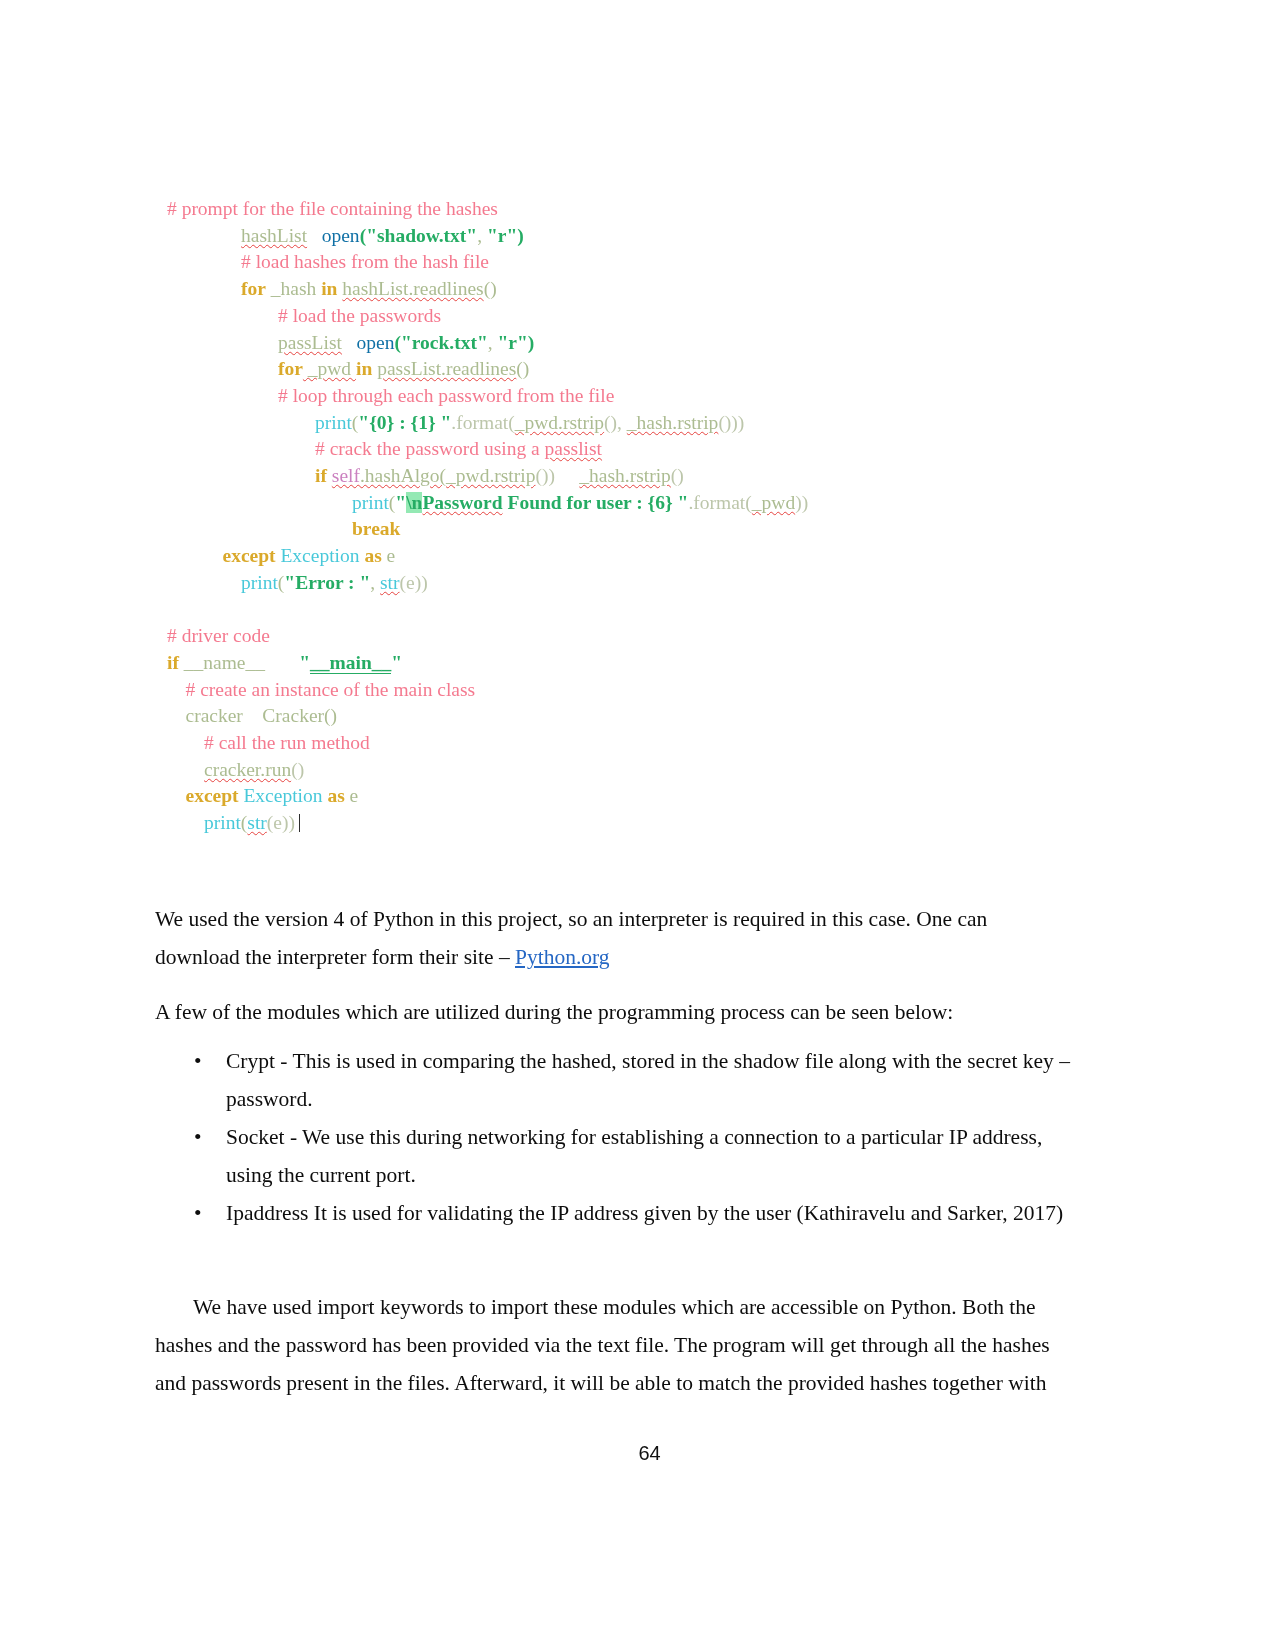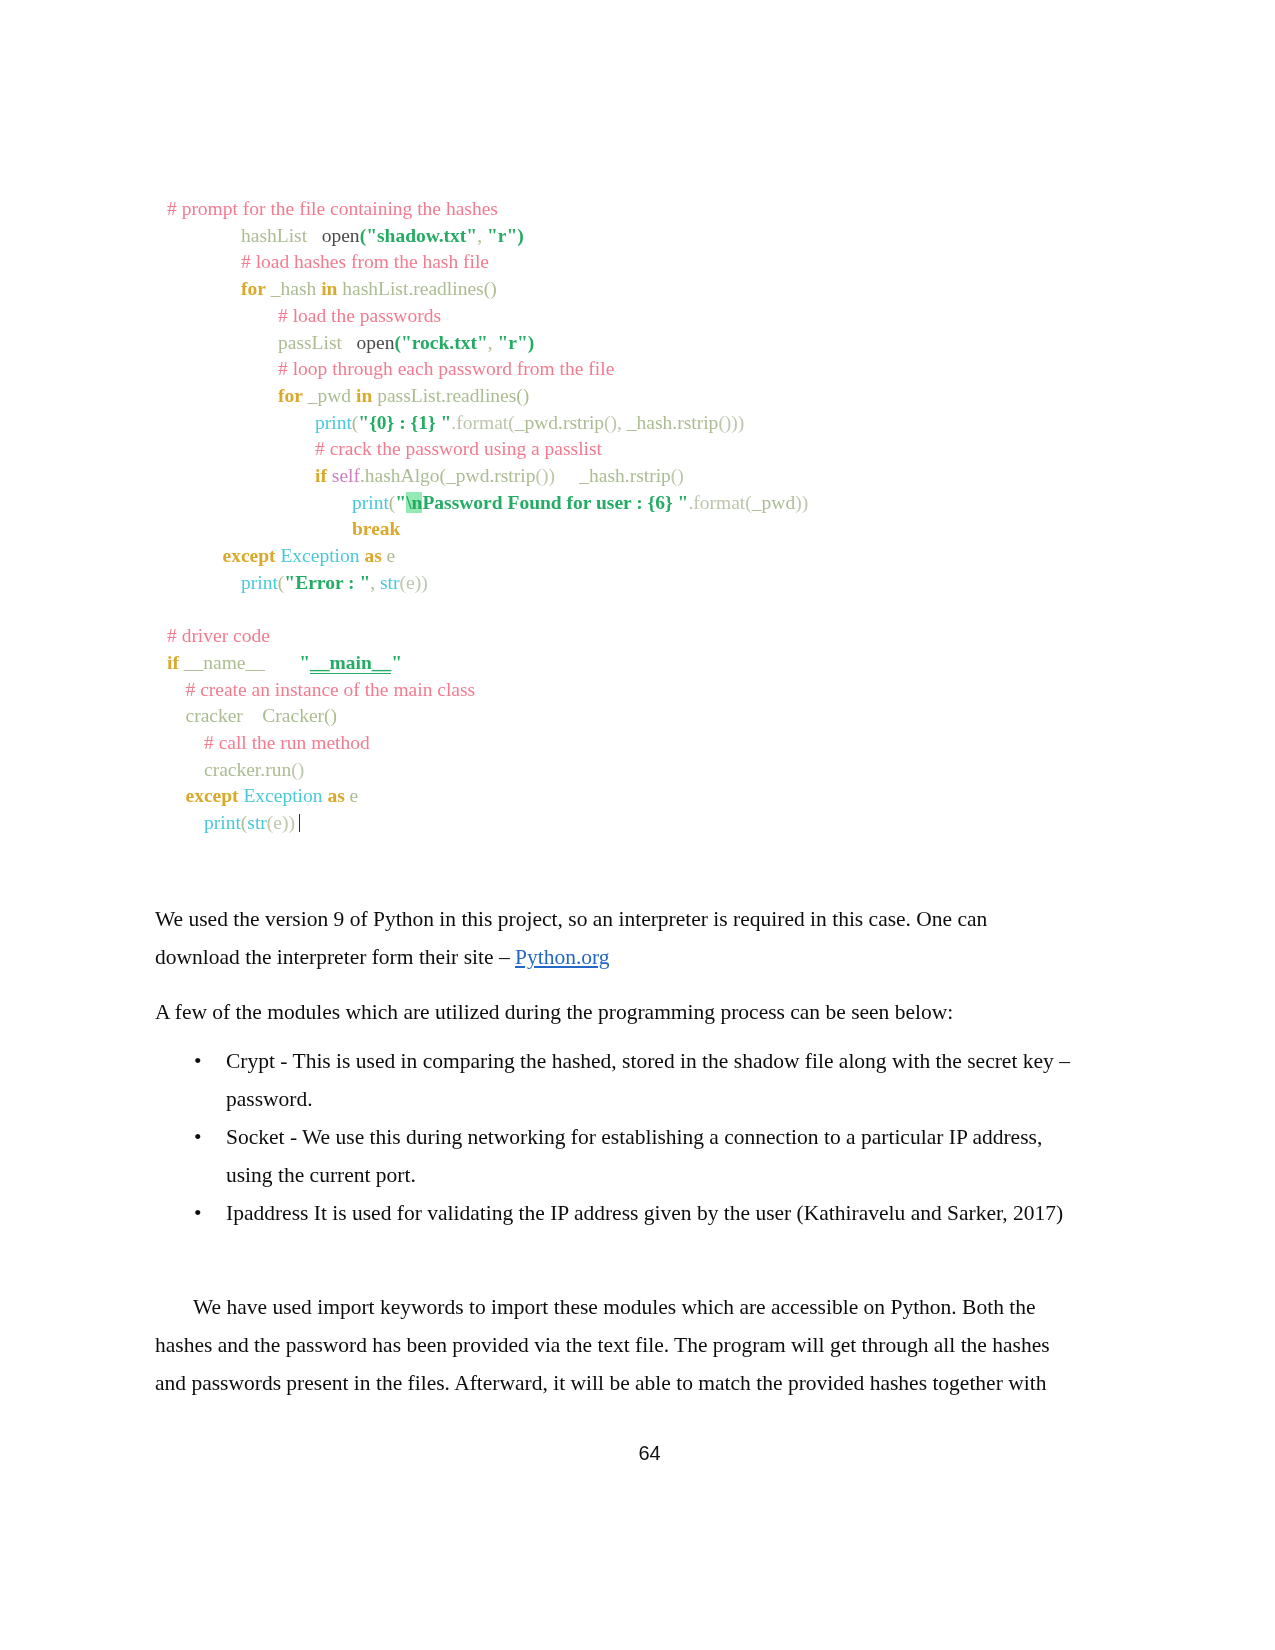--- a/index.html
+++ b/index.html
@@ -36,31 +36,32 @@
     line-height: 26.7px;
     white-space: pre;
     letter-spacing: 0px;
     opacity: 0.95;
   }
   .code-line.blank { height: 26.7px; }
 
   
   .tk-comment  { color: #f4738a; }
   .tk-kw       { color: #d9a520; font-weight: bold; }
-  .tk-builtin  { color: #404040; }
+  .tk-builtin  { color: #0369a1; }
   .tk-str      { color: #1aa85c; font-weight: bold; }
   .tk-cls      { color: #3fc6d8; }
   .tk-var      { color: #a8b98c; }
   .tk-punct    { color: #a8b98c; }
   .tk-self     { color: #c97bbd; }
   .tk-esc      { color: #1aa85c; font-weight: bold; background: #8fe8b0; }
   .tk-plain    { color: #b9c3a6; }
 
   
   .sq {
+    text-decoration: underline;
     text-decoration-style: wavy;
     text-decoration-color: #e53935;
     text-decoration-thickness: 1px;
     text-underline-offset: 2px;
   }
   .ul {
     border-bottom: 1.5px solid currentColor;
   }
   .caret {
     display: inline-block;
@@ -124,42 +125,42 @@
 
 <div class="page">
 
   <div class="code-block" id="code-block">
       <div class="code-line" style="padding-left: 0px;"><span class="tk-comment"># prompt for the file containing the hashes</span></div>
       <div class="code-line" style="padding-left: 74px;"><span class="tk-var sq">hashList</span><span class="tk-plain">   </span><span class="tk-builtin">open</span><span class="tk-str">(</span><span class="tk-str">"shadow.txt"</span><span class="tk-punct">, </span><span class="tk-str">"r"</span><span class="tk-str">)</span></div>
       <div class="code-line" style="padding-left: 74px;"><span class="tk-comment"># load hashes from the hash file</span></div>
       <div class="code-line" style="padding-left: 74px;"><span class="tk-kw">for</span><span class="tk-var"> _hash </span><span class="tk-kw">in</span><span class="tk-plain"> </span><span class="tk-var sq">hashList.readlines</span><span class="tk-punct">()</span></div>
       <div class="code-line" style="padding-left: 111px;"><span class="tk-comment"># load the passwords</span></div>
       <div class="code-line" style="padding-left: 111px;"><span class="tk-var sq">passList</span><span class="tk-plain">   </span><span class="tk-builtin">open</span><span class="tk-str">(</span><span class="tk-str">"rock.txt"</span><span class="tk-punct">, </span><span class="tk-str">"r"</span><span class="tk-str">)</span></div>
+      <div class="code-line" style="padding-left: 111px;"><span class="tk-kw">for</span><span class="tk-var sq"> _pwd </span><span class="tk-kw">in</span><span class="tk-plain"> </span><span class="tk-var sq">passList.readlines</span><span class="tk-punct">()</span></div>
       <div class="code-line" style="padding-left: 111px;"><span class="tk-comment"># loop through each password from the file</span></div>
-      <div class="code-line" style="padding-left: 111px;"><span class="tk-kw">for</span><span class="tk-var sq"> _pwd </span><span class="tk-kw">in</span><span class="tk-plain"> </span><span class="tk-var sq">passList.readlines</span><span class="tk-punct">()</span></div>
       <div class="code-line" style="padding-left: 148px;"><span class="tk-cls">print</span><span class="tk-punct">(</span><span class="tk-str">"{0} : {1} "</span><span class="tk-plain">.format(</span><span class="tk-var sq">_pwd.rstrip</span><span class="tk-plain">(), </span><span class="tk-var sq">_hash.rstrip</span><span class="tk-plain">()))</span></div>
       <div class="code-line" style="padding-left: 148px;"><span class="tk-comment"># crack the password using a </span><span class="tk-comment sq">passlist</span></div>
       <div class="code-line" style="padding-left: 148px;"><span class="tk-kw">if</span><span class="tk-plain"> </span><span class="tk-self sq">self</span><span class="tk-var sq">.hashAlgo(</span><span class="tk-var sq">_pwd.rstrip</span><span class="tk-plain">())</span><span class="tk-plain">     </span><span class="tk-var sq">_hash.rstrip</span><span class="tk-plain">()</span></div>
       <div class="code-line" style="padding-left: 185px;"><span class="tk-cls">print</span><span class="tk-punct">(</span><span class="tk-str">"</span><span class="tk-esc">\n</span><span class="tk-str sq">Password</span><span class="tk-str"> Found for user : {6} "</span><span class="tk-plain">.format(</span><span class="tk-var sq">_pwd</span><span class="tk-plain">))</span></div>
       <div class="code-line" style="padding-left: 185px;"><span class="tk-kw">break</span></div>
       <div class="code-line" style="padding-left: 55.5px;"><span class="tk-kw">except</span><span class="tk-plain"> </span><span class="tk-cls">Exception</span><span class="tk-plain"> </span><span class="tk-kw">as</span><span class="tk-var"> e</span></div>
       <div class="code-line" style="padding-left: 74px;"><span class="tk-cls">print</span><span class="tk-punct">(</span><span class="tk-str">"Error : "</span><span class="tk-punct">, </span><span class="tk-cls sq">str</span><span class="tk-plain">(e))</span></div>
       <div class="code-line blank" style="padding-left: 0px;"></div>
       <div class="code-line" style="padding-left: 0px;"><span class="tk-comment"># driver code</span></div>
       <div class="code-line" style="padding-left: 0px;"><span class="tk-kw">if</span><span class="tk-plain"> </span><span class="tk-var">__name__</span><span class="tk-plain">       </span><span class="tk-str">"</span><span class="tk-str ul">__main__</span><span class="tk-str">"</span></div>
       <div class="code-line" style="padding-left: 18.5px;"><span class="tk-comment"># create an instance of the main class</span></div>
       <div class="code-line" style="padding-left: 18.5px;"><span class="tk-var">cracker</span><span class="tk-plain">    </span><span class="tk-var">Cracker()</span></div>
       <div class="code-line" style="padding-left: 37px;"><span class="tk-comment"># call the run method</span></div>
       <div class="code-line" style="padding-left: 37px;"><span class="tk-var sq">cracker.run</span><span class="tk-plain">()</span></div>
       <div class="code-line" style="padding-left: 18.5px;"><span class="tk-kw">except</span><span class="tk-plain"> </span><span class="tk-cls">Exception</span><span class="tk-plain"> </span><span class="tk-kw">as</span><span class="tk-var"> e</span></div>
       <div class="code-line" style="padding-left: 37px;"><span class="tk-cls">print</span><span class="tk-punct">(</span><span class="tk-cls sq">str</span><span class="tk-plain">(e))</span><span class="caret"></span></div>
     </div>
 
   <div class="para" style="left:143px; top:900px; width:900px;">
-    <span>We used the version 9 of Python in this project, so an interpreter is required in this case. One can download the interpreter form their site – </span><a class="link" href="#">Python.org</a>
+    <span>We used the version 4 of Python in this project, so an interpreter is required in this case. One can download the interpreter form their site – </span><a class="link" href="#">Python.org</a>
   </div>
 
   <div class="para" style="left:143px; top:993px; width:930px;">A few of the modules which are utilized during the programming process can be seen below:</div>
 
   <div class="bullets" id="bullet-list">
       <div class="bullet-item"><span class="bullet-dot">•</span><span>Crypt - This is used in comparing the hashed, stored in the shadow file along with the secret key – password.</span></div>
       <div class="bullet-item"><span class="bullet-dot">•</span><span>Socket - We use this during networking for establishing a connection to a particular IP address, using  the current port.</span></div>
       <div class="bullet-item"><span class="bullet-dot">•</span><span>Ipaddress  It is used for validating the IP address given by the user (Kathiravelu and Sarker, 2017)</span></div>
     </div>
 

